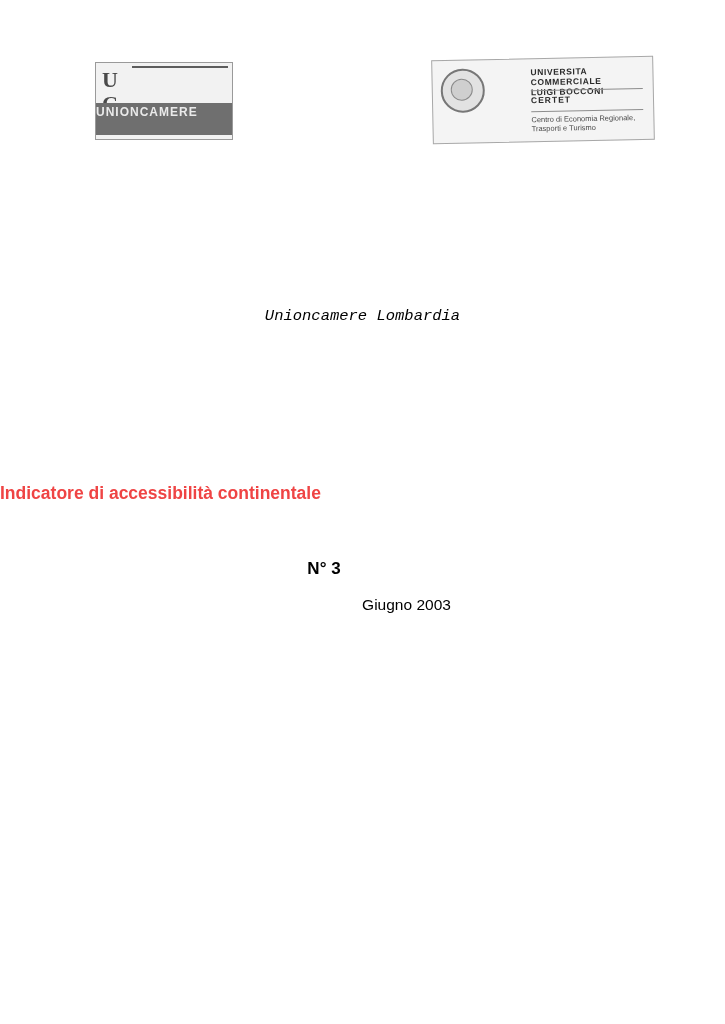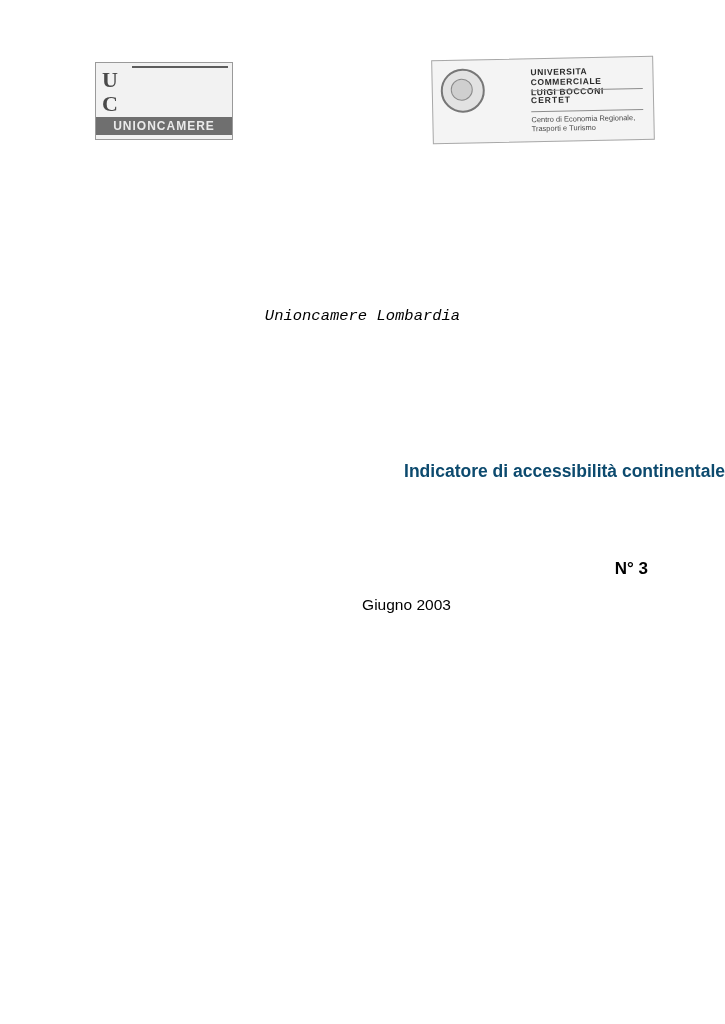--- a/index.html
+++ b/index.html
@@ -73,27 +73,27 @@
     font-size: 10.5px;
     line-height: 11.5px;
     color: #3d3d3d;
   }
   .logo-unioncamere .uc-lines span { display: block; white-space: nowrap; }
   .logo-unioncamere .uc-band {
     position: absolute;
     left: 0;
     bottom: 4px;
     width: 100%;
-    height: 18px;
+    height: 32px;
     background: #6f6f6f;
     color: #eaeaea;
     font-family: "Liberation Sans", sans-serif;
     font-size: 12px;
     letter-spacing: 1px;
-    text-align: center;
+    text-align: left;
     line-height: 18px;
     font-weight: bold;
   }
   .logo-unioncamere .uc-rule {
     position: absolute;
     left: 36px;
     right: 4px;
     top: 3px;
     height: 2px;
     background: #5d5d5d;
@@ -188,34 +188,34 @@
     left: 0;
     width: 725px;
     text-align: center;
     font-style: italic;
     font-size: 15.5px;
     color: #000;
     font-family: Liberation Mono, monospace;
   }
   .doc-title {
     position: absolute;
-    top: 461px;
-    left: 0;
-    width: 725px;
-    text-align: right;
+    top: 483px;
+    left: 0;
+    width: 725px;
+    text-align: left;
     font-size: 17.5px;
     font-weight: bold;
-    color: #0c4a6e;
+    color: #ef4444;
   }
   .issue-number {
     position: absolute;
     top: 559px;
     left: 0;
     width: 648px;
-    text-align: right;
+    text-align: center;
     font-size: 17px;
     font-weight: bold;
     color: #000;
   }
   .issue-date {
     position: absolute;
     top: 596px;
     left: 0;
     width: 725px;
     text-align: center;

